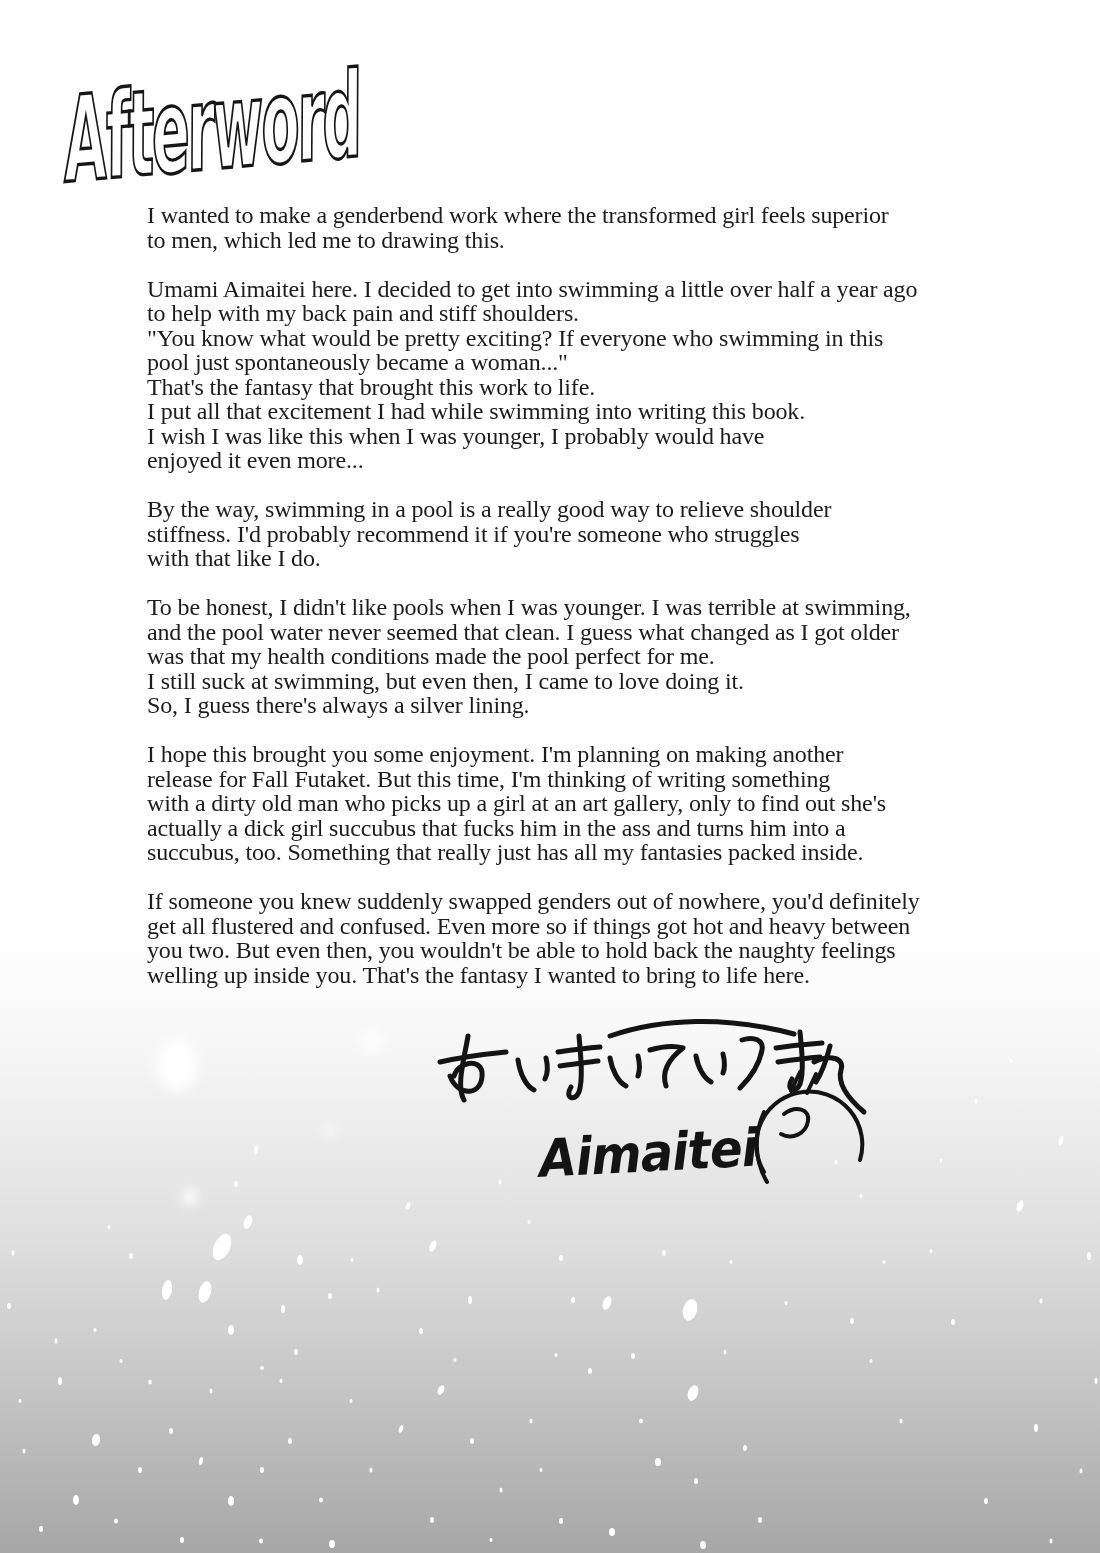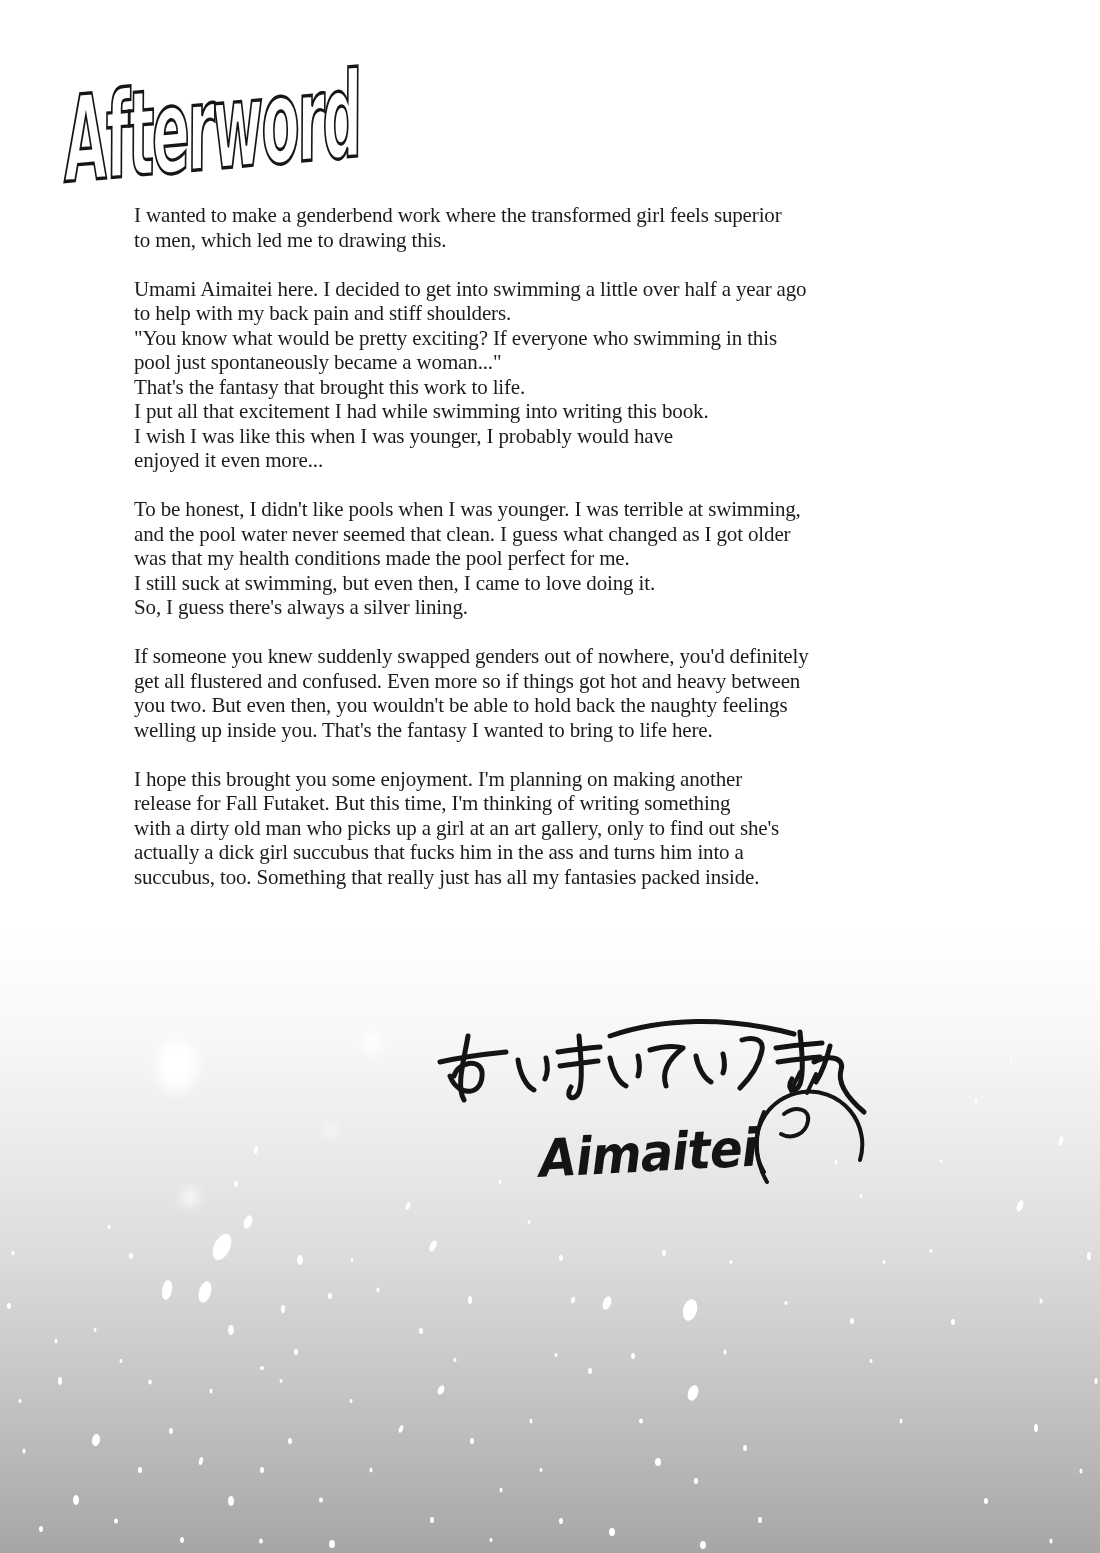--- a/index.html
+++ b/index.html
@@ -17,22 +17,22 @@
   }
   .splatter{position:absolute;left:0;top:0;pointer-events:none;}
   .title-wrap{position:absolute;left:58px;top:30px;width:320px;height:190px;}
   .title-text{
     font-family:"DejaVu Sans", sans-serif;
     font-weight:bold;font-style:italic;
     fill:#ffffff;stroke:#161616;stroke-width:3.4px;
     letter-spacing:-5px;
   }
   .afterword-text{
-    position:absolute;left:134px;top:203px;width:815px;
-    font-size:21px;line-height:24.5px;color:#1c1c1c;
+    position:absolute;left:147px;top:203px;width:815px;
+    font-size:24px;line-height:24.5px;color:#1c1c1c;
     letter-spacing:-0.15px;
   }
   .afterword-text p{margin:0 0 24.5px 0;white-space:pre-line;}
   .signature-wrap{position:absolute;left:412px;top:1008px;width:465px;height:205px;}
   .sig-stroke{fill:none;stroke:#141414;stroke-linecap:round;stroke-linejoin:round;}
   .sig-hira{stroke-width:5px;}
   .sig-face{stroke-width:4px;}
   .sig-romaji{
     font-family:"DejaVu Sans", sans-serif;
     font-weight:bold;font-style:italic;
@@ -172,34 +172,37 @@
     <p>I wanted to make a genderbend work where the transformed girl feels superior
 to men, which led me to drawing this.</p>
     <p>Umami Aimaitei here. I decided to get into swimming a little over half a year ago
 to help with my back pain and stiff shoulders.
 "You know what would be pretty exciting? If everyone who swimming in this
 pool just spontaneously became a woman..."
 That's the fantasy that brought this work to life.
 I put all that excitement I had while swimming into writing this book.
 I wish I was like this when I was younger, I probably would have
 enjoyed it even more...</p>
+    <p>By the way, swimming in a pool is a really good way to relieve shoulder
+stiffness. I'd probably recommend it if you're someone who struggles
+with that like I do.</p>
     <p>To be honest, I didn't like pools when I was younger. I was terrible at swimming,
 and the pool water never seemed that clean. I guess what changed as I got older
 was that my health conditions made the pool perfect for me.
 I still suck at swimming, but even then, I came to love doing it.
 So, I guess there's always a silver lining.</p>
-    <p>If someone you knew suddenly swapped genders out of nowhere, you'd definitely
-get all flustered and confused. Even more so if things got hot and heavy between
-you two. But even then, you wouldn't be able to hold back the naughty feelings
-welling up inside you. That's the fantasy I wanted to bring to life here.</p>
     <p>I hope this brought you some enjoyment. I'm planning on making another
 release for Fall Futaket. But this time, I'm thinking of writing something
 with a dirty old man who picks up a girl at an art gallery, only to find out she's
 actually a dick girl succubus that fucks him in the ass and turns him into a
 succubus, too. Something that really just has all my fantasies packed inside.</p>
+    <p>If someone you knew suddenly swapped genders out of nowhere, you'd definitely
+get all flustered and confused. Even more so if things got hot and heavy between
+you two. But even then, you wouldn't be able to hold back the naughty feelings
+welling up inside you. That's the fantasy I wanted to bring to life here.</p>
   </div>
 
   <div class="signature-wrap">
     <svg width="465" height="205" viewBox="0 0 465 205">
 
       <g class="sig-stroke sig-hira" role="img" aria-label="あいまいていうまみ">
 
         <path d="M198,28 C250,10 315,8 382,26"></path>
 
         <path d="M28,54 C50,49 74,46 94,44"></path>

